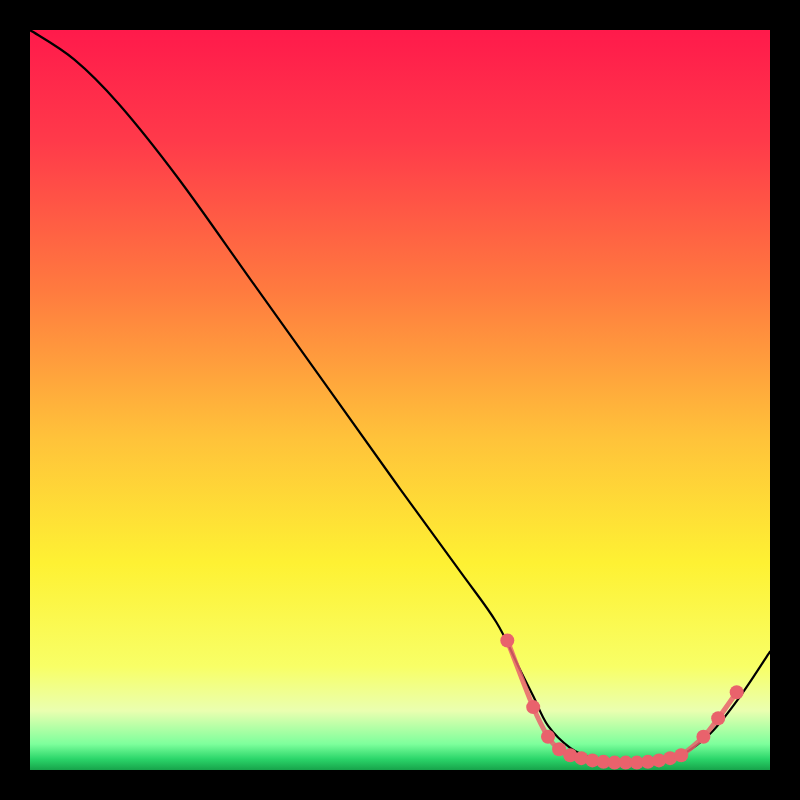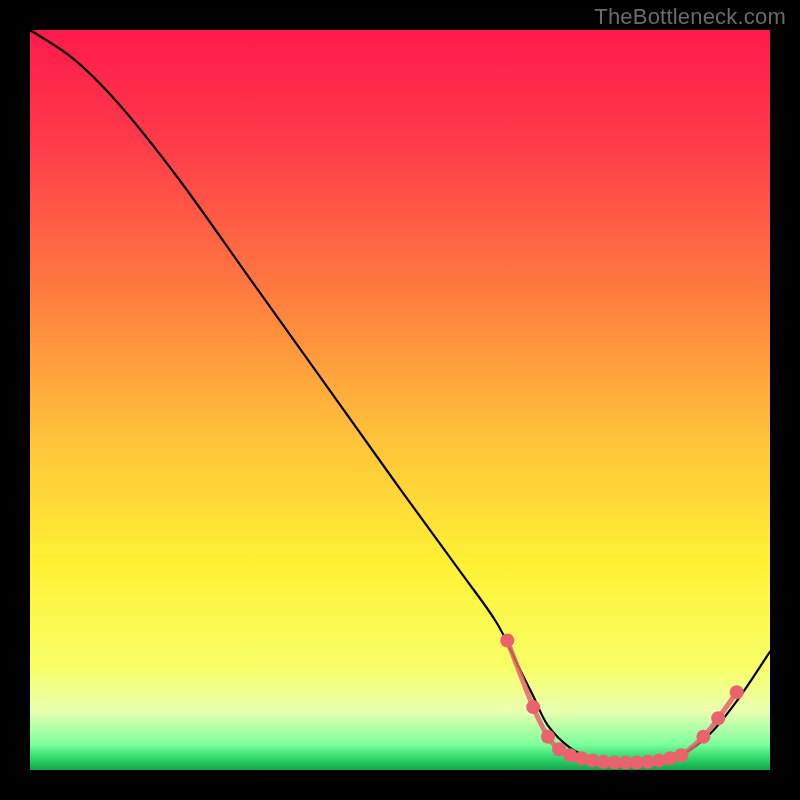--- a/index.html
+++ b/index.html
@@ -29,21 +29,20 @@
   svg {
     position: absolute;
     left: 0;
     top: 0;
   }
 </style>
 </head>
 <body>
 
 <div class="stage">
-  <div class="watermark">TheBottleneck.com</div>
   <svg id="chart-svg" width="800" height="800">
       <defs>
         <linearGradient id="bg-grad" x1="0" y1="0" x2="0" y2="1">
           <stop offset="0%" stop-color="#ff1a4b"></stop>
           <stop offset="15%" stop-color="#ff3a4a"></stop>
           <stop offset="35%" stop-color="#ff7a3f"></stop>
           <stop offset="55.00000000000001%" stop-color="#ffc23a"></stop>
           <stop offset="72%" stop-color="#fef133"></stop>
           <stop offset="86%" stop-color="#f8ff66"></stop>
           <stop offset="92%" stop-color="#eaffb0"></stop>

